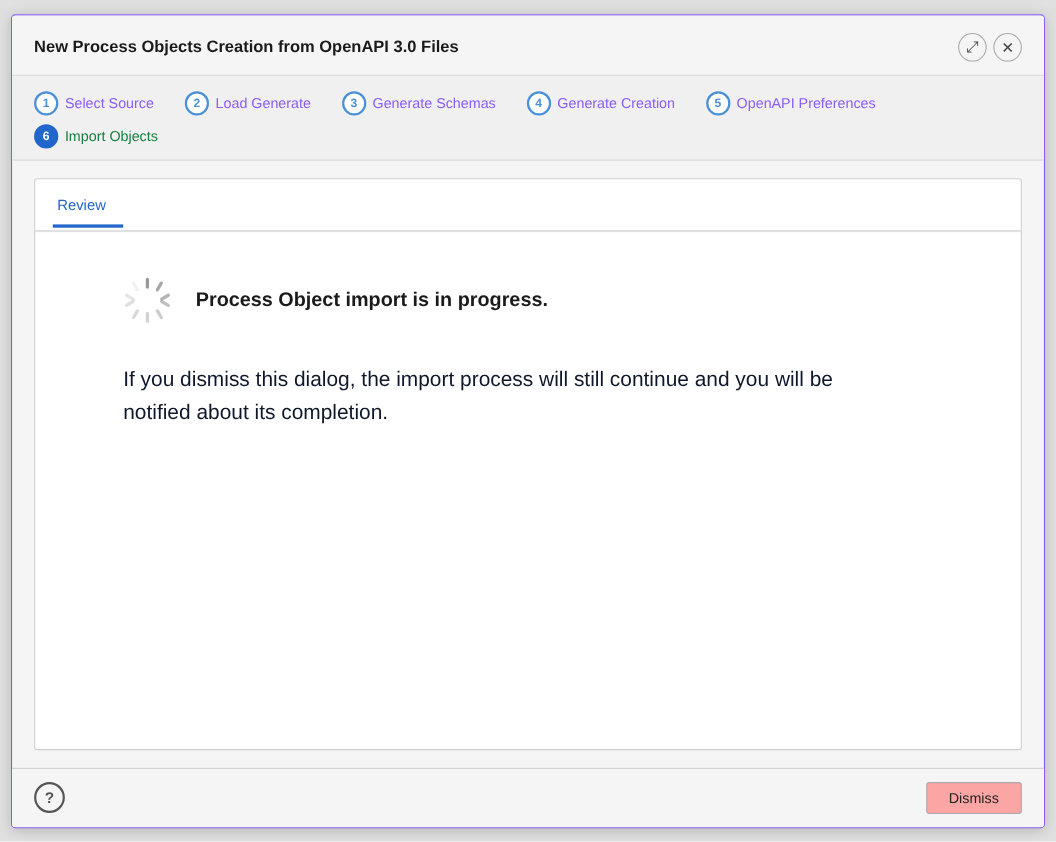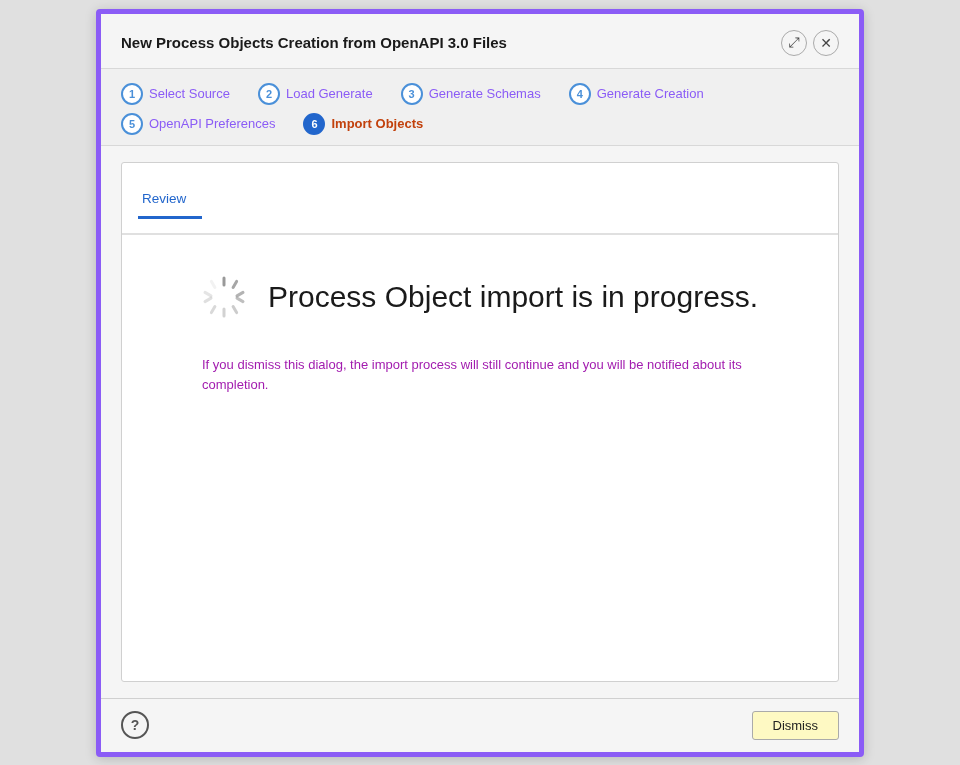--- a/index.html
+++ b/index.html
@@ -6,23 +6,23 @@
     body {
       background: #e0e0e0;
       display: flex;
       justify-content: center;
       align-items: center;
       width: 960px;
       height: 765px;
       font-family: -apple-system, BlinkMacSystemFont, 'Segoe UI', Arial, sans-serif;
     }
     .dialog {
-      width: 768px;
-      background: #f5f5f5;
-      border: 5px solid #8b5cf6;
+      width: 940px;
+      background: #f5f5f5;
+      border: 1px solid #8b5cf6;
       border-radius: 4px;
       box-shadow: 0 2px 12px rgba(0,0,0,0.18);
       overflow: hidden;
     }
     .title-bar {
       background: #f5f5f5;
       padding: 16px 20px 12px 20px;
       display: flex;
       align-items: center;
       justify-content: space-between;
@@ -82,34 +82,34 @@
     .step-circle.active {
       background: #2266cc;
       border-color: #2266cc;
       color: white;
     }
     .step-label {
       font-size: 13px;
       color: #8b5cf6;
     }
     .step.current .step-label {
-      font-weight: 700;
-      color: #c2410c;
+      font-weight: 400;
+      color: #15803d;
     }
     .content-area {
       background: white;
       margin: 16px 20px;
       border: 1px solid #d0d0d0;
       border-radius: 3px;
       min-height: 520px;
     }
     .tabs {
       display: flex;
       border-bottom: 2px solid #e0e0e0;
-      padding: 16px 16px;
+      padding: 4px 16px;
     }
     .tab {
       padding: 12px 16px 10px 4px;
       font-size: 13.5px;
       cursor: pointer;
       color: #555;
       border-bottom: 3px solid transparent;
       margin-bottom: -2px;
     }
     .tab.active {
@@ -132,27 +132,27 @@
       flex-shrink: 0;
     }
     .spinner-svg {
       animation: spin 1.2s linear infinite;
     }
     @keyframes spin {
       from { transform: rotate(0deg); }
       to { transform: rotate(360deg); }
     }
     .status-heading {
-      font-size: 30px;
-      font-weight: 400;
+      font-size: 18px;
+      font-weight: 700;
       color: #1a1a1a;
     }
     .info-text {
-      font-size: 13px;
-      color: #a21caf;
+      font-size: 19px;
+      color: #0f172a;
       line-height: 1.6;
       margin-bottom: 22px;
       max-width: 700px;
     }
     .footer {
       padding: 12px 20px;
       display: flex;
       align-items: center;
       justify-content: space-between;
       background: #f5f5f5;
@@ -169,21 +169,21 @@
       align-items: center;
       justify-content: center;
       font-size: 14px;
       font-weight: 700;
       color: #555;
     }
     .dismiss-btn {
       padding: 6px 20px;
       border: 1px solid #aaa;
       border-radius: 3px;
-      background: #fef9c3;
+      background: #fca5a5;
       cursor: pointer;
       font-size: 13px;
       color: #222;
     }
   </style>
 </head>
 <body>
 
 <div class="dialog">
 

